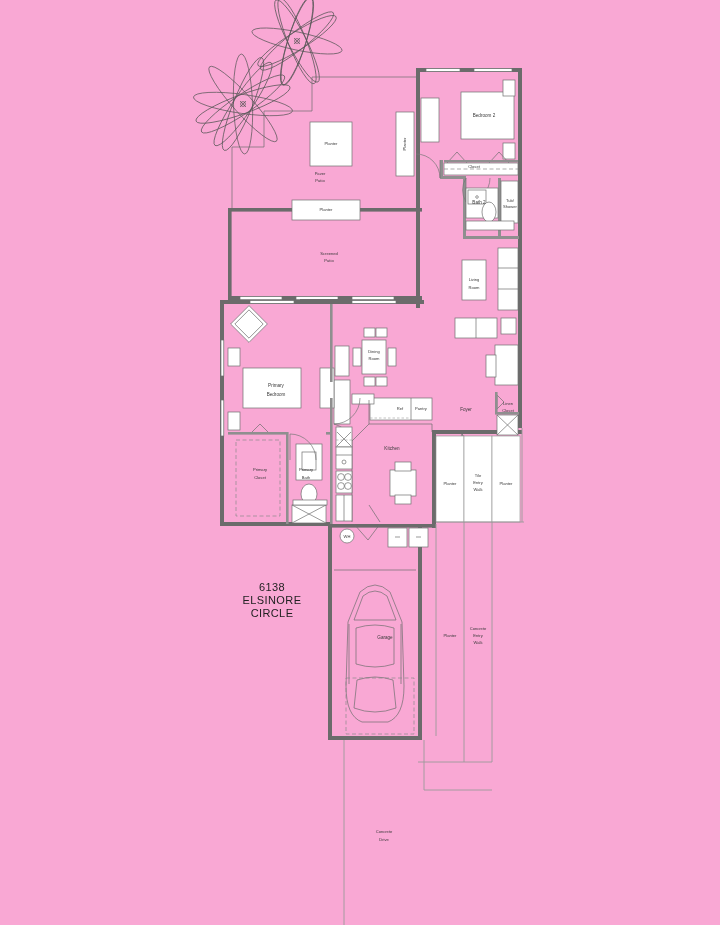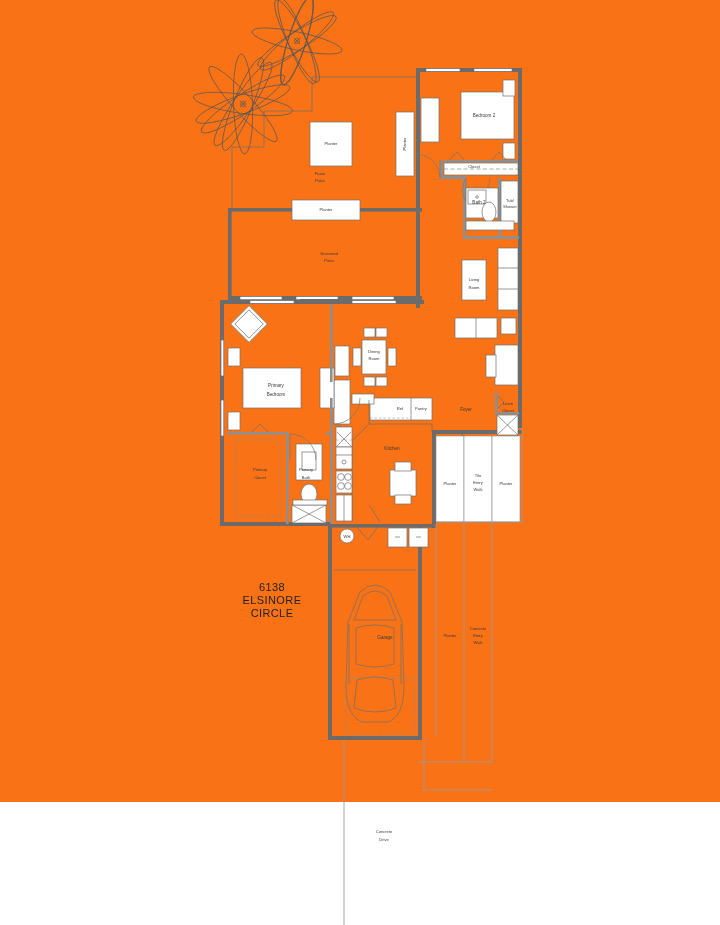--- a/index.html
+++ b/index.html
@@ -9,22 +9,22 @@
   }
   body {
     width: 720px;
     height: 925px;
     font-family: "Liberation Sans", sans-serif;
     overflow: hidden;
   }
   #plan-root {
     position: relative;
     width: 720px;
-    height: 802px;
-    background: #f97316;
+    height: 925px;
+    background: #f9a8d4;
   }
   #plan-svg {
     position: absolute;
     top: 0;
     left: 0;
     width: 720px;
     height: 925px;
     display: block;
   }
   .rlbl {

